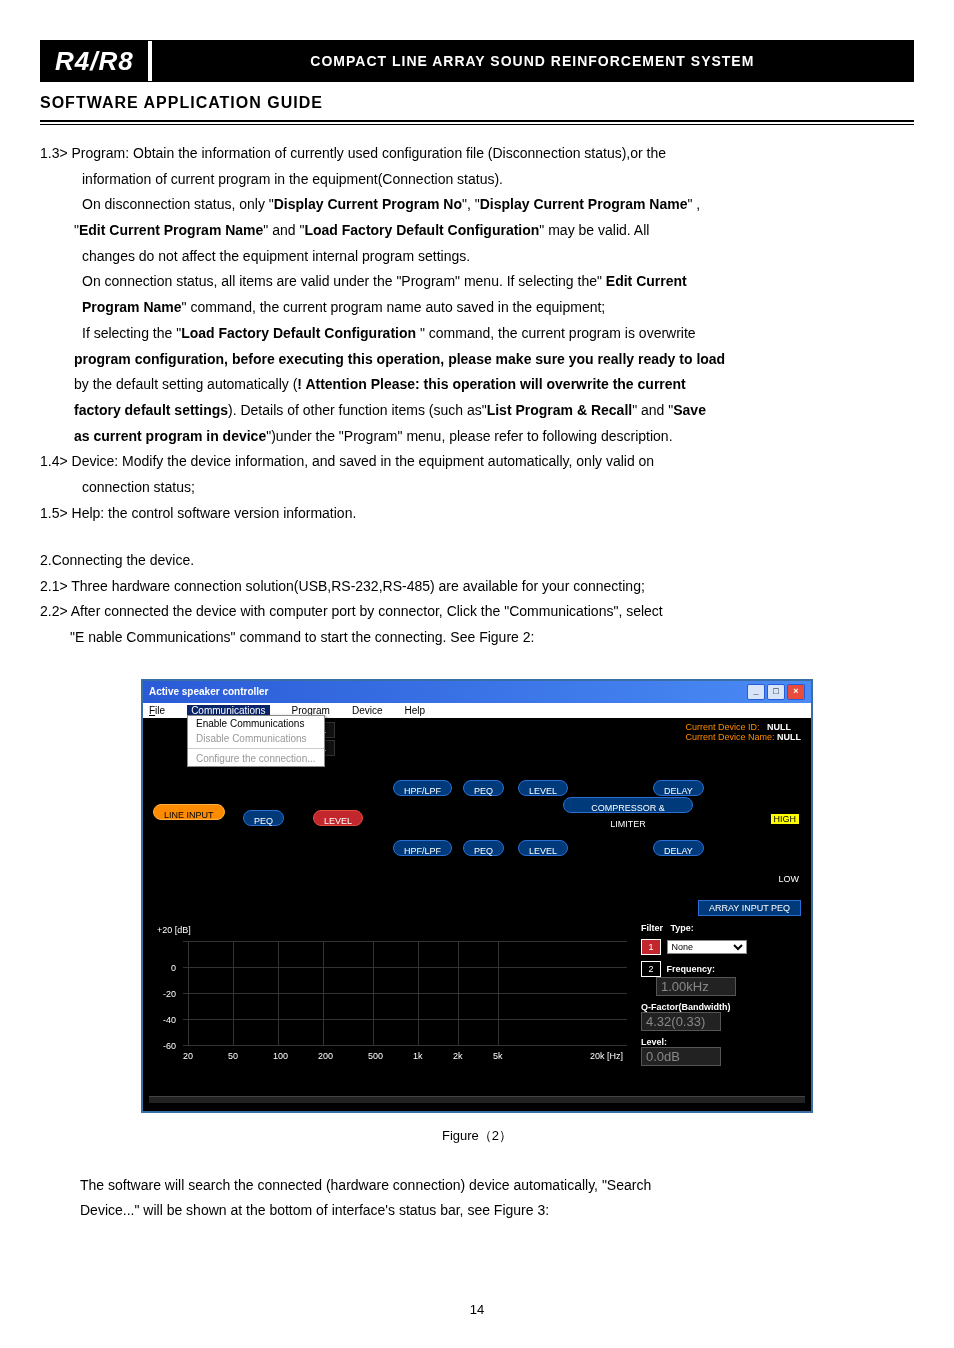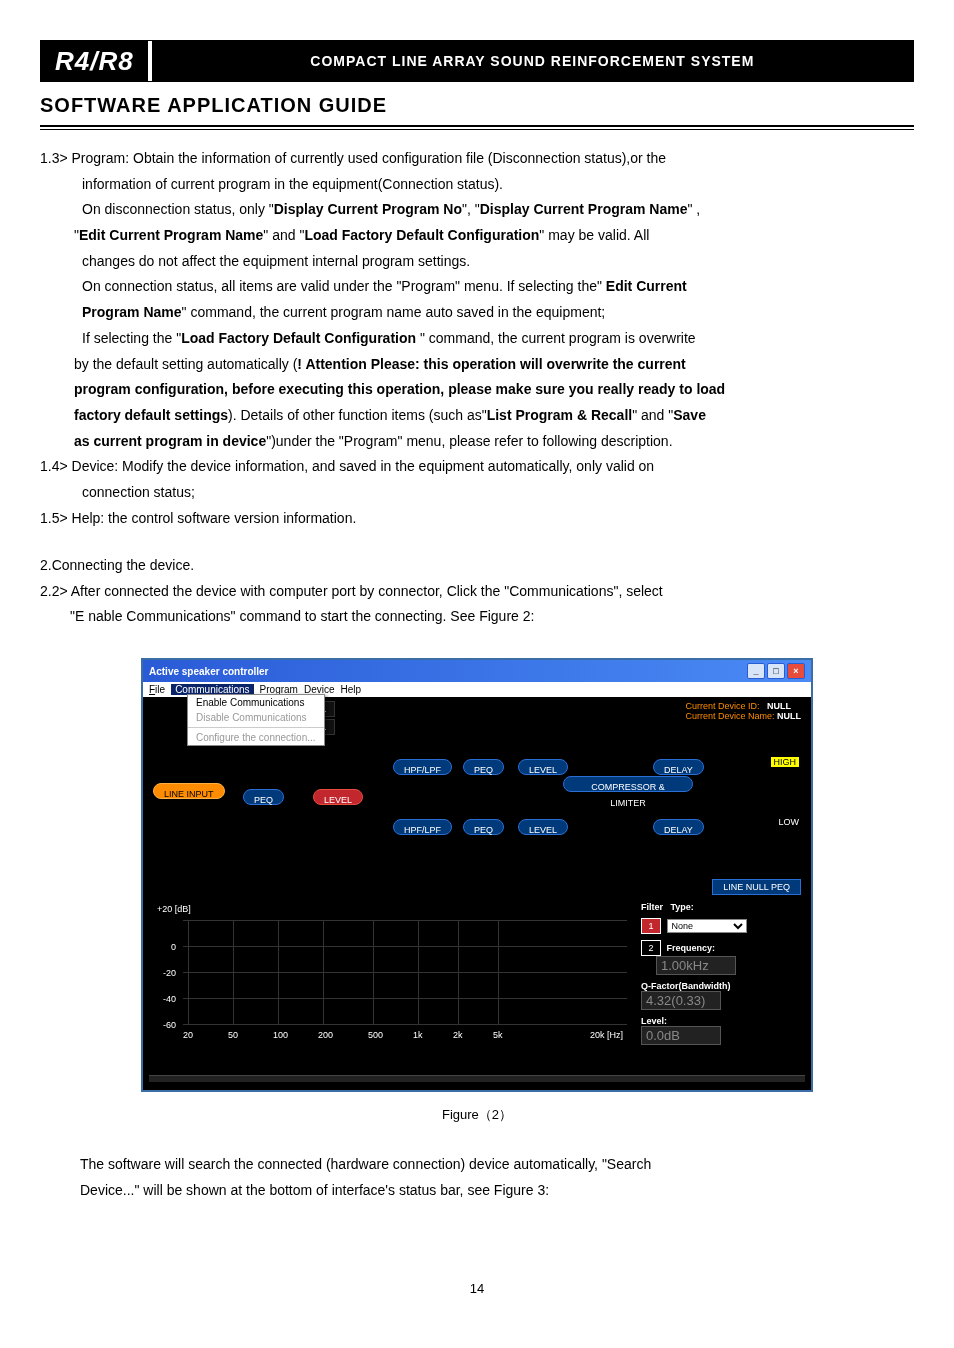--- a/index.html
+++ b/index.html
@@ -35,21 +35,21 @@
     display: flex;
     align-items: center;
     justify-content: center;
     font-size: 14px;
     font-weight: bold;
     letter-spacing: 1px;
     font-family: "Arial Black", Arial, sans-serif;
   }
   .gap { width: 4px; background: #fff; }
   h2.section-title {
-    font-size: 20px;
+    font-size: 16px;
     font-weight: bold;
     margin: 0 0 6px 0;
     padding-bottom: 2px;
     letter-spacing: 1px;
   }
   .rule { border-top: 2px solid #000; border-bottom: 1px solid #000; height: 2px; margin-bottom: 18px; }
   .body-text {
     font-size: 14px;
     line-height: 1.55;
   }
@@ -76,21 +76,21 @@
     font-weight: bold;
   }
   .win-icons { display:flex; gap:2px; }
   .win-btn { width:16px; height:14px; background:#d8e4f7; border:1px solid #2a5bd7; color:#000; font-size:9px; display:flex; align-items:center; justify-content:center; line-height:1; border-radius:2px;}
   .win-btn.close { background:#e74c3c; color:#fff;}
   .menubar {
     background: #fff;
     color: #000;
     padding: 2px 6px;
     display: flex;
-    gap: 6px;
+    gap: 22px;
     font-size: 10px;
   }
   .menubar .hl { background:#0a246a; color:#fff; padding: 0 4px; }
   .dropdown {
     position: absolute;
     top: 34px;
     left: 44px;
     background: #fff;
     color: #000;
     border: 1px solid #888;
@@ -124,21 +124,21 @@
     border-radius: 10px;
     padding: 2px 10px;
     font-size: 9px;
     color: #fff;
     height: 16px;
     line-height: 16px;
     box-sizing: border-box;
   }
   .chip.red { background:#c1272d; border-color:#e74c3c; }
   .chip.orange { background:#ff8c00; border-color:#ffae42; color:#000;}
-  .label-txt { position:absolute; font-size:9px; color:#fff; }
+  .label-txt { position:absolute; font-size:9px; color:#fff;margin-top:36px; }
   .panel-title-bar { text-align:right; padding:2px 10px; }
   .panel-title { background:#003a7a; color:#fff; font-size:9px; padding:2px 10px; border:1px solid #2a6fd6; }
   .graph-area { display:flex; padding:8px 10px 20px 10px; gap:14px;}
   .chart {
     flex:1;
     height:140px;
     position:relative;
     background:#000;
   }
   .chart-label { position:absolute; color:#fff; font-size:9px; }
@@ -169,29 +169,30 @@
 
 <div class="body-text">
   <p class="hang"><span>1.3&gt; Program: Obtain the information of currently used configuration file (Disconnection status),or the</span></p>
   <p class="indent1"><span>information of current program in the equipment(Connection status).</span></p>
   <p class="indent1"><span>On disconnection status, only "</span><b>Display Current Program No</b><span>", "</span><b>Display Current Program Name</b><span>" ,</span></p>
   <p style="padding-left:34px;"><span>"</span><b>Edit Current Program Name</b><span>" and "</span><b>Load Factory Default Configuration</b><span>" may be valid. All</span></p>
   <p class="indent1"><span>changes do not affect the equipment internal program settings.</span></p>
   <p class="indent1"><span>On connection status, all items are valid under the  "Program" menu. If selecting the" </span><b>Edit Current</b></p>
   <p class="indent1"><b>Program Name</b><span>" command, the current program name auto saved in the equipment;</span></p>
   <p class="indent1"><span>If selecting the "</span><b>Load Factory Default Configuration </b><span>" command, the current program is overwrite</span></p>
+  <p style="padding-left:34px;"><b>program configuration, before executing this operation, please make sure you really ready to load</b></p>
   <p style="padding-left:34px;"><span>by the default setting automatically (</span><b>! Attention Please: this operation will overwrite the current</b></p>
-  <p style="padding-left:34px;"><b>program configuration, before executing this operation, please make sure you really ready to load</b></p>
   <p style="padding-left:34px;"><b>factory default settings</b><span>). Details of other function items (such as"</span><b>List Program &amp; Recall</b><span>" and "</span><b>Save</b></p>
   <p style="padding-left:34px;"><b>as current program in device</b><span>")under the "Program" menu, please refer to following description.</span></p>
   <p class="hang"><span>1.4&gt; Device: Modify the device information, and saved in the equipment automatically, only valid on</span></p>
   <p class="indent1"><span>connection status;</span></p>
   <p><span>1.5&gt; Help: the control software version information.</span></p>
   <br>
   <p><span>2.Connecting the device.</span></p>
+  <p><span>2.1&gt; Three hardware connection solution(USB,RS-232,RS-485) are available for your connecting;</span></p>
   <p class="hang"><span>2.2&gt; After connected the device with computer port by connector, Click the "Communications", select</span></p>
   <p style="padding-left:30px;"><span>"E nable Communications" command to start the connecting. See Figure 2:</span></p>
 </div>
 
 <div class="figure-area">
   <div class="app-window">
     <div class="titlebar">
       <span>Active speaker controller</span>
       <div class="win-icons">
         <div class="win-btn">_</div>
@@ -237,21 +238,21 @@
       <div class="chip" style="left:250px; top:80px;">HPF/LPF</div>
       <div class="chip" style="left:320px; top:80px;">PEQ</div>
       <div class="chip" style="left:375px; top:80px;">LEVEL</div>
       <div class="chip" style="left:510px; top:80px;">DELAY</div>
       <span class="label-txt" style="right:12px; top:78px;">LOW</span>
 
       <div class="chip" style="left:420px; top:37px; width:130px; text-align:center;">COMPRESSOR &amp; LIMITER</div>
     </div>
 
     <div class="panel-title-bar">
-      <span class="panel-title">LINE NULL PEQ</span>
+      <span class="panel-title">ARRAY INPUT PEQ</span>
     </div>
 
     <div class="graph-area">
       <div class="chart">
         <span class="chart-label" style="left:4px; top:2px;">+20 [dB]</span>
         <span class="chart-label" style="left:18px; top:40px;">0</span>
         <span class="chart-label" style="left:10px; top:66px;">-20</span>
         <span class="chart-label" style="left:10px; top:92px;">-40</span>
         <span class="chart-label" style="left:10px; top:118px;">-60</span>
         <span class="chart-label" style="left:30px; bottom:2px;">20</span>

